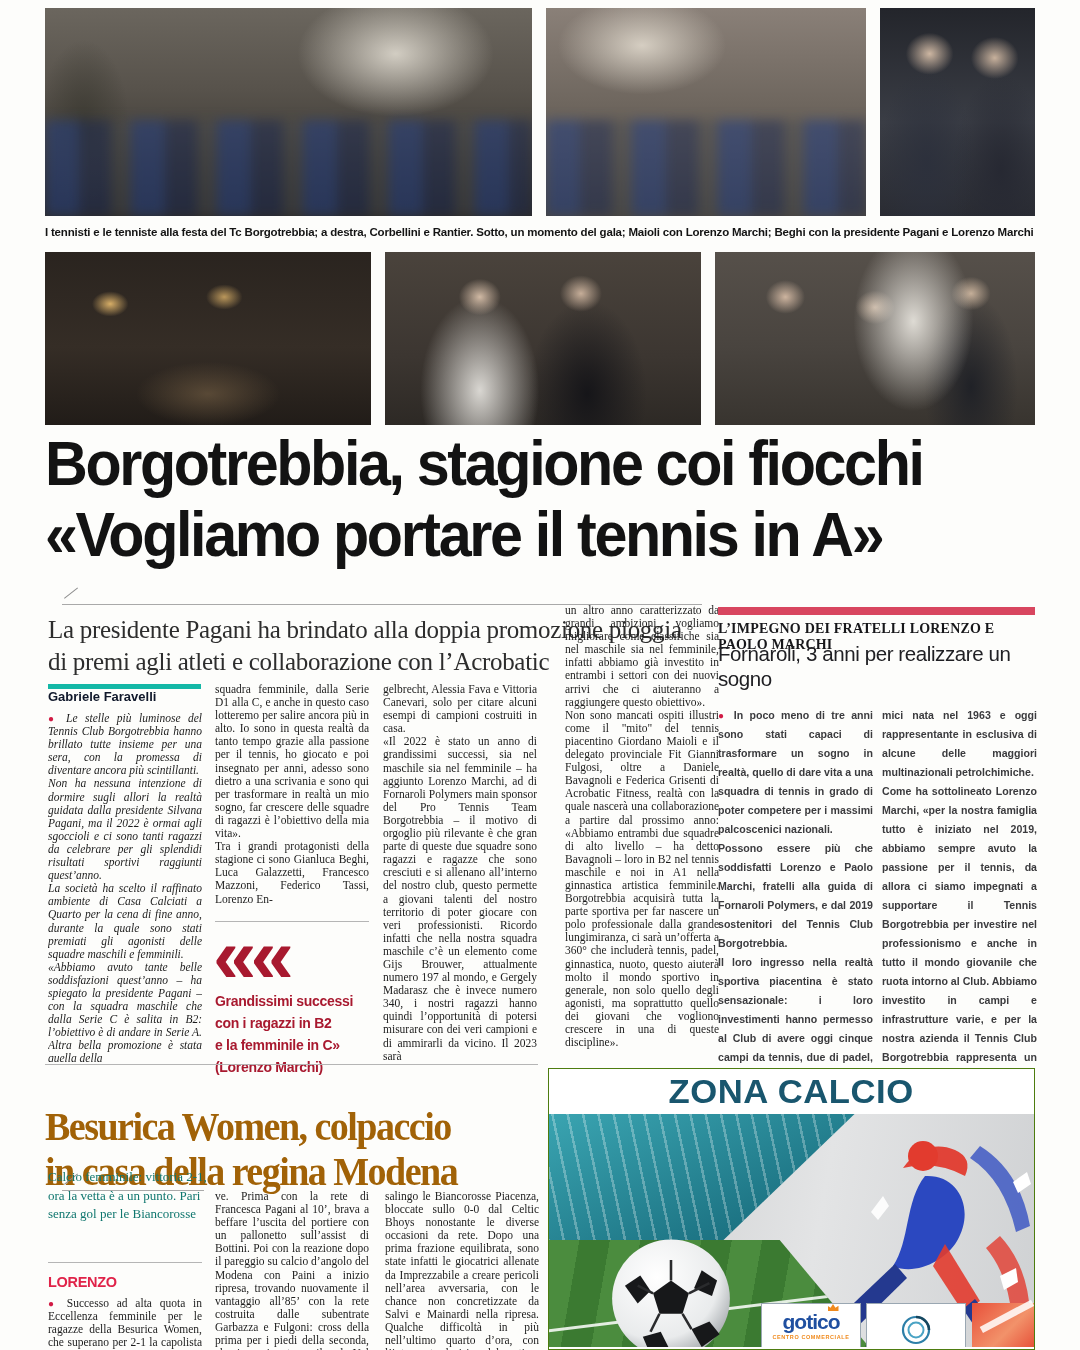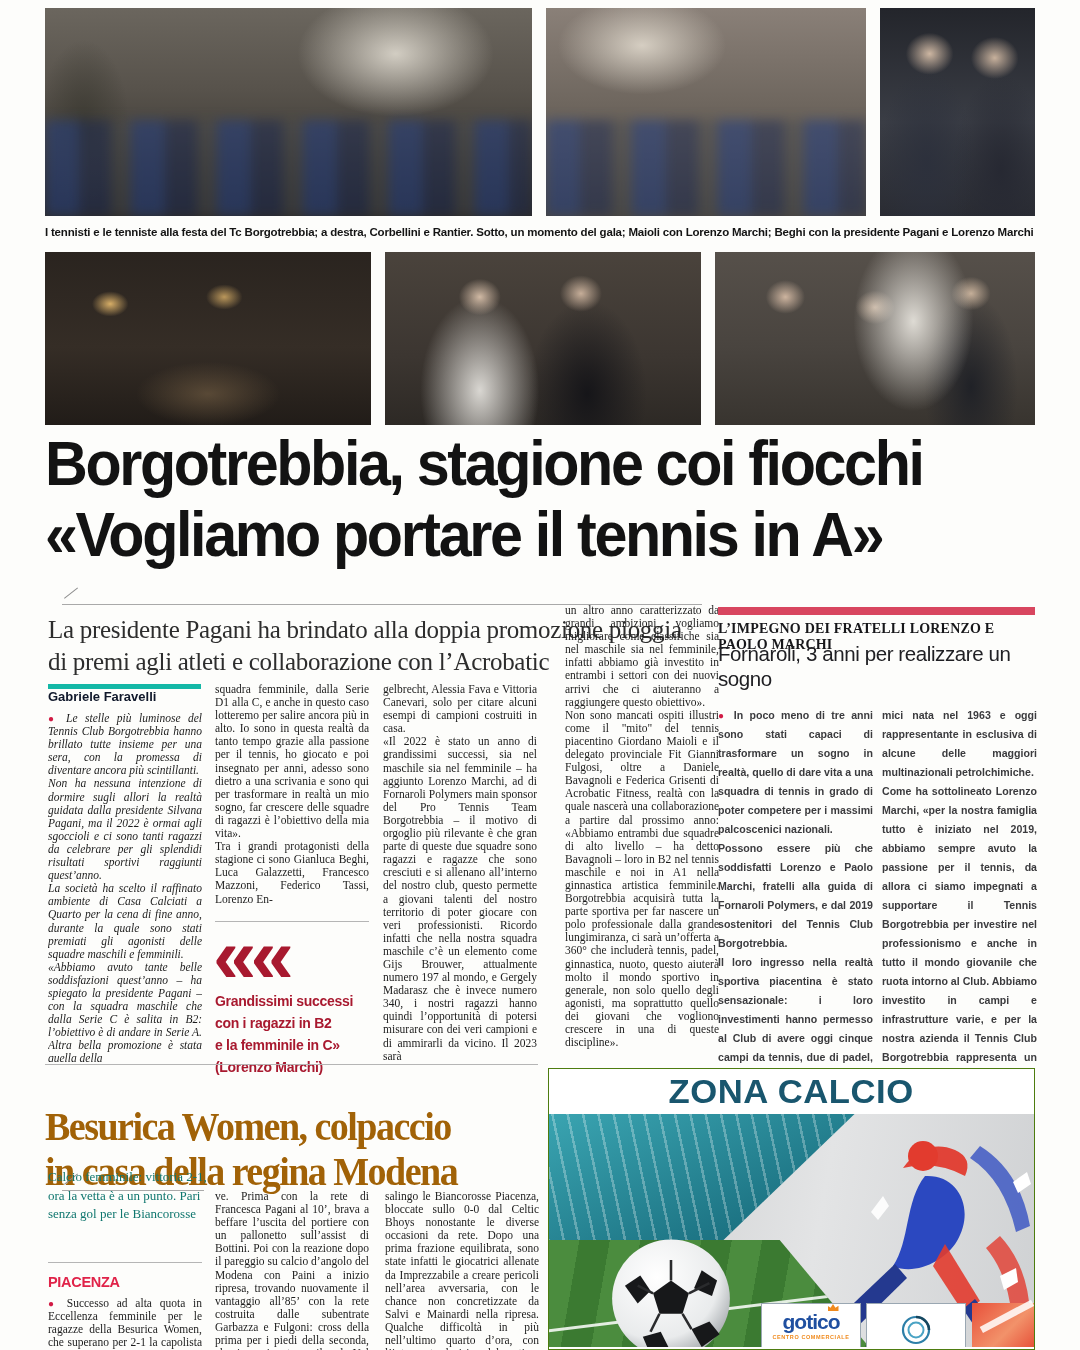--- a/index.html
+++ b/index.html
@@ -221,21 +221,21 @@
   <div class="sep-rule b-rule-top"></div>
   <h2 class="headline2">
     <span class="hl-line">Besurica Women, colpaccio</span>
     <span class="hl-line">in casa della regina Modena</span>
   </h2>
   <div class="rule-slash r-bottom">
       <span class="slash"></span>
     </div>
   <p class="standfirst2">Calcio femminile: vittoria 2-1, ora la vetta è a un punto.  Pari senza gol per le Biancorosse</p>
   <div class="sep-rule b-rule-mid"></div>
-  <div class="loc-label">PIACENZA</div>
+  <div class="loc-label">LORENZO</div>
   <div class="bodycol bc1"><span class="bullet">●</span> <span>Successo ad alta quota in Eccellenza femminile per le ragazze della Besurica Women, che superano per 2-1 la capolista Modena in trasferta e si portano a -1 dalla vetta. In una partita control-</span></div>
   <div class="bodycol bc2"><span>ve. Prima con la rete di Francesca Pagani al 10’, brava a beffare l’uscita del portiere con un pallonetto sull’assist di Bottini. Poi con la reazione dopo il pareggio su calcio d’angolo del Modena con Paini a inizio ripresa, trovando nuovamente il vantaggio all’85’ con la rete costruita dalle subentrate Garbazza e Fulgoni: cross della prima per i piedi della seconda, che in rapina trova il gol. Nel finale, il Modena sbaglia anche un</span></div>
   <div class="bodycol bc3"><span>salingo le Biancorosse Piacenza, bloccate sullo 0-0 dal Celtic Bhoys nonostante le diverse occasioni da rete. Dopo una prima frazione equilibrata, sono state infatti le giocatrici allenate da Imprezzabile a creare pericoli nell’area avversaria, con le chance non concretizzate da Salvi e Mainardi nella ripresa. Qualche difficoltà in più nell’ultimo quarto d’ora, con l’intervento decisivo del portiere biancorosse Orlando per</span></div>
 
   <div class="zona">
     <div class="zona-head">
       <span class="zona-title">ZONA CALCIO</span>
     </div>
     <div class="zona-gfx">
       <div class="stands"></div>

